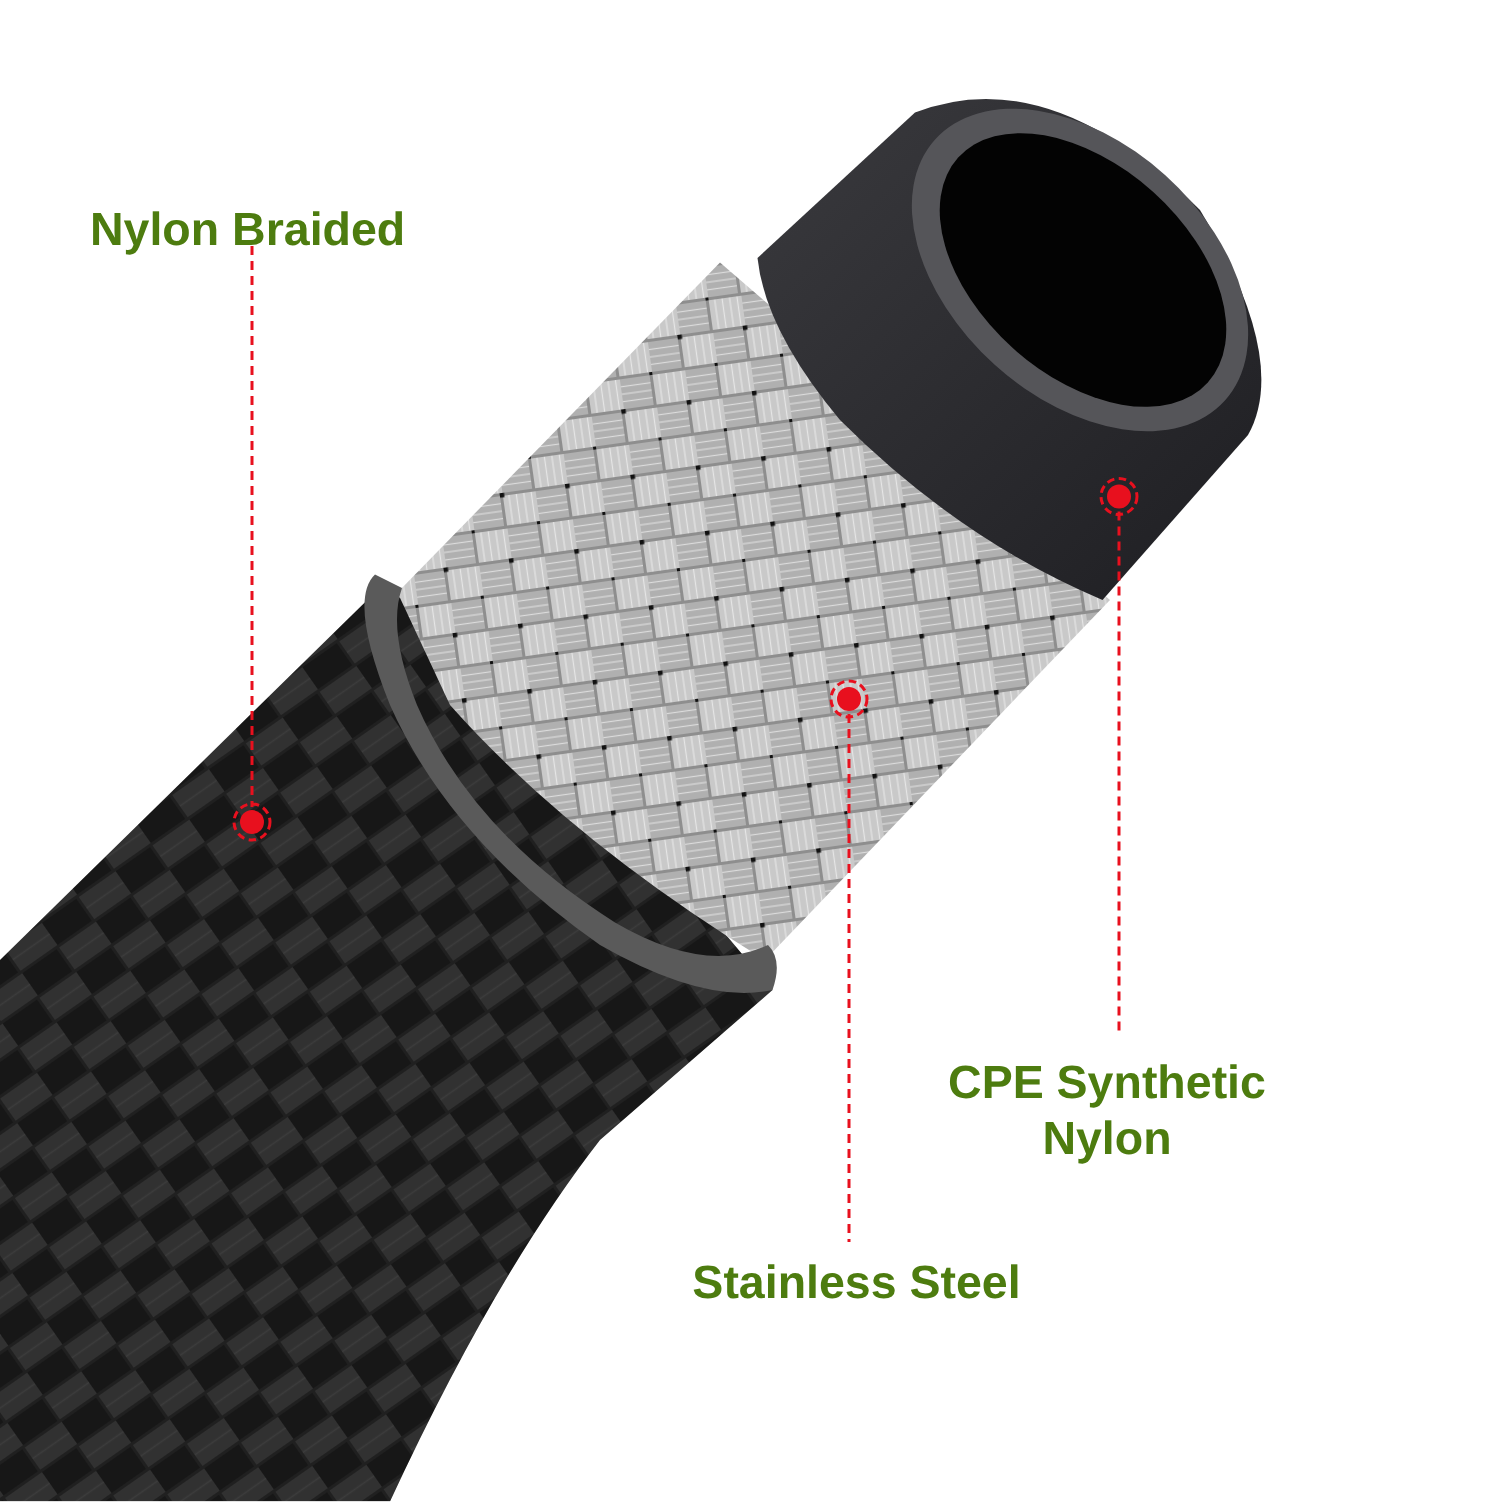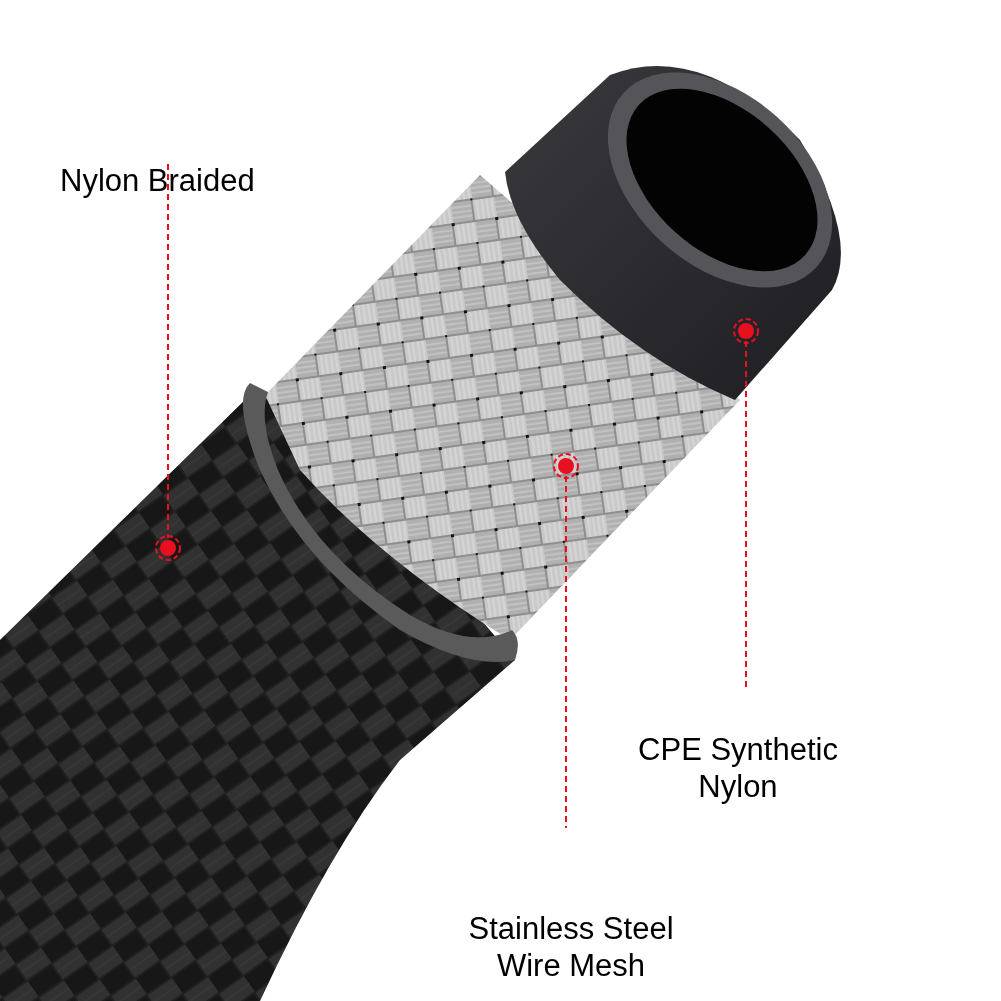--- a/index.html
+++ b/index.html
@@ -1,21 +1,21 @@
 <!DOCTYPE html>
 <html><head>
 <meta charset="utf-8">
 <style>
   html,body{margin:0;padding:0;background:#ffffff;}
   .stage{position:relative;width:1001px;height:1001px;overflow:hidden;background:#ffffff;font-family:"Liberation Sans",sans-serif;}
   svg.art{position:absolute;left:0;top:0;}
-  .label{position:absolute;color:#000000;font-weight:normal;font-size:31px;line-height:37px;text-align:center;white-space:nowrap;margin-top:28px;}
+  .label{position:absolute;color:#4d7c0f;font-weight:bold;font-size:31px;line-height:37px;text-align:center;white-space:nowrap;}
   .lbl-nylon{left:60px;top:134px;text-align:left;}
   .lbl-cpe{left:620px;top:703px;width:236px;}
-  .lbl-ss{left:448px;top:882px;width:246px;}
+  .lbl-ss{left:448px;top:836px;width:246px;}
 </style>
 </head>
 <body>
 
 <div class="stage">
   <svg class="art" width="1001" height="1001" viewBox="0 0 1001 1001">
     <defs>
       <pattern id="nylonWeave" width="60" height="40" patternUnits="userSpaceOnUse" patternTransform="rotate(-35)">
         <rect width="60" height="40" fill="#262626"></rect>
         <rect x="0" y="0" width="30" height="18" fill="#3a3a3a"></rect>
@@ -98,15 +98,14 @@
     <span>Nylon Braided</span>
   </div>
 
   <div class="label lbl-cpe">
     <div>CPE Synthetic</div>
     <div>Nylon</div>
   </div>
 
   <div class="label lbl-ss">
     <div>Stainless Steel</div>
-    <div>Wire Mesh</div>
   </div>
 </div>
 
 </body></html>

